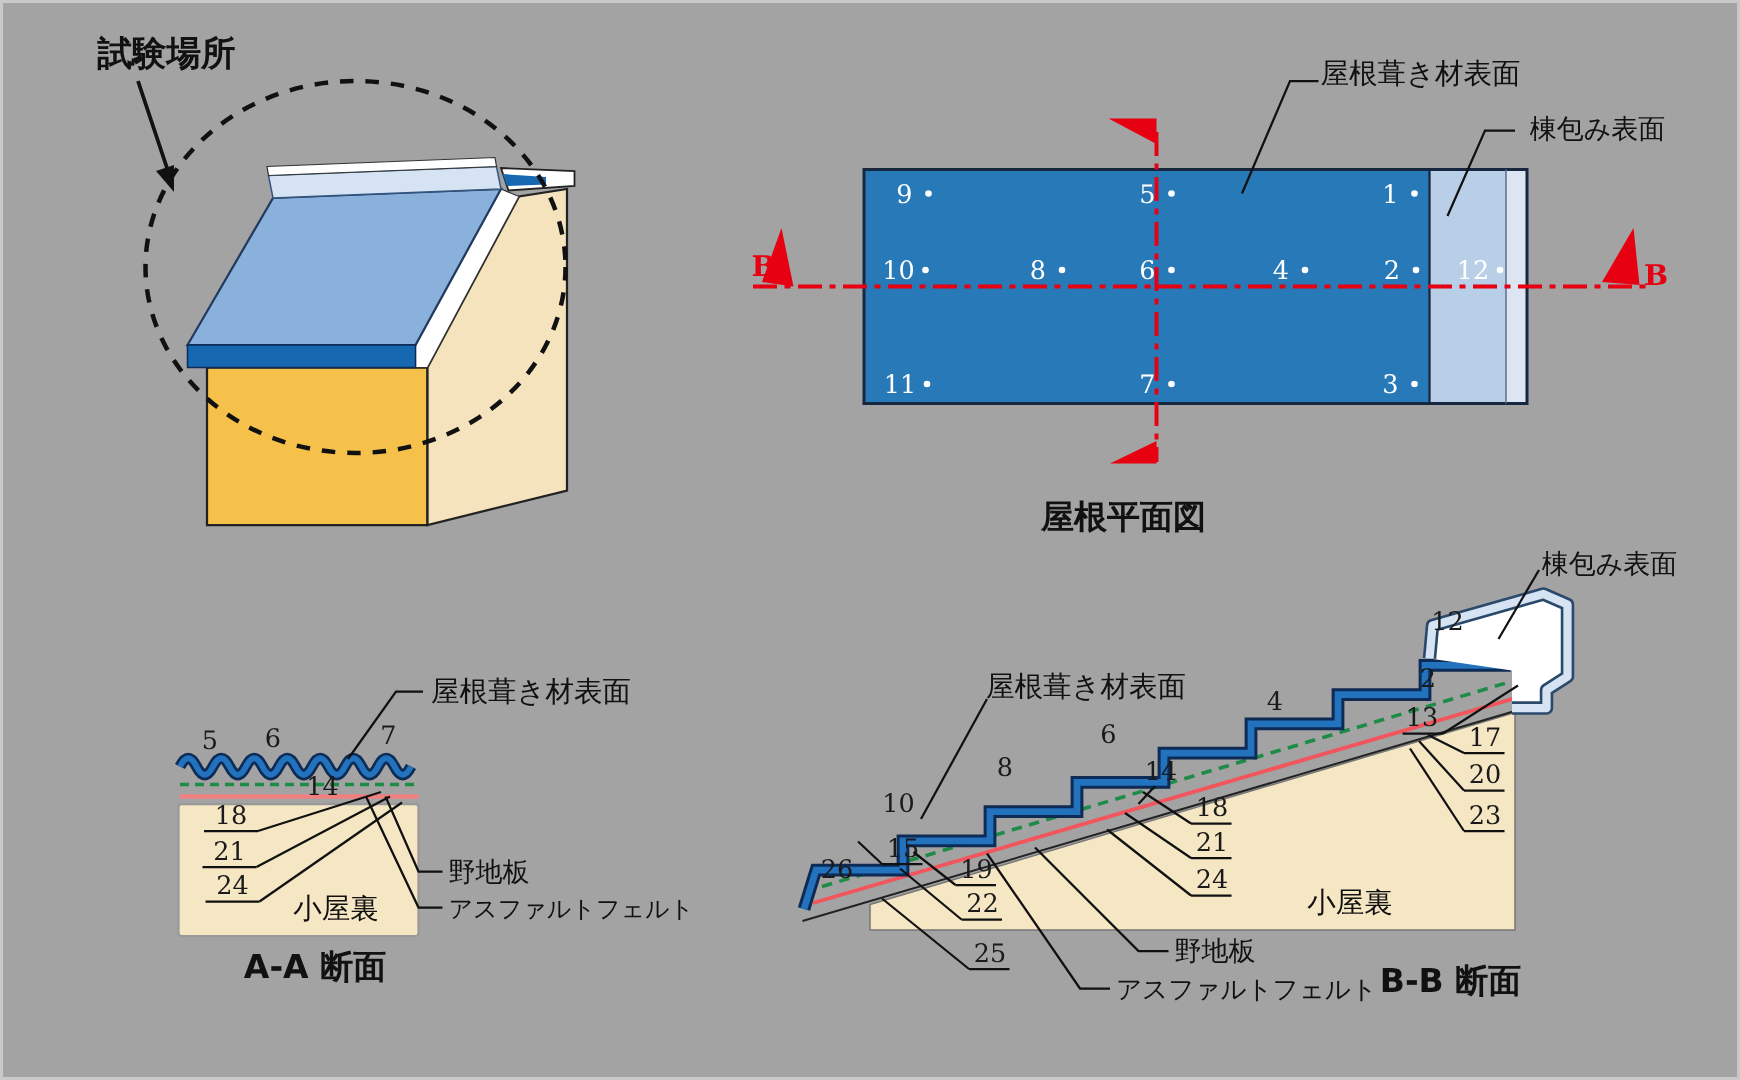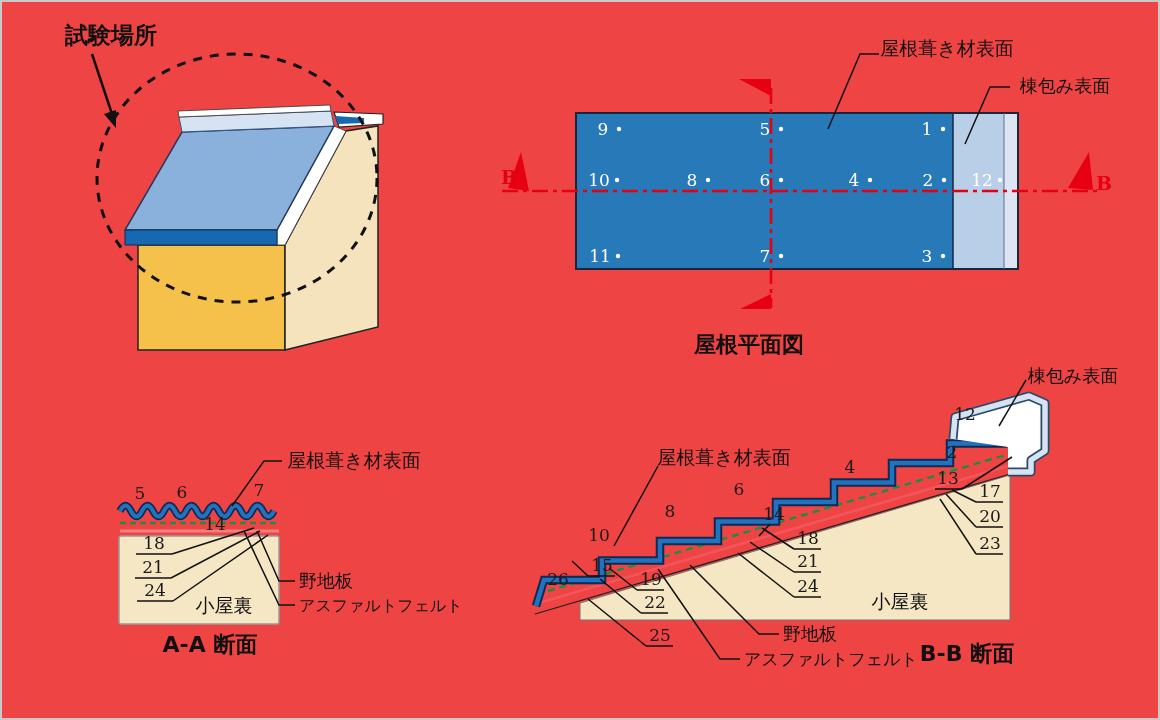--- a/index.html
+++ b/index.html
@@ -1,18 +1,18 @@
 <!DOCTYPE html>
 <html><head>
 <meta charset="utf-8">
 <style>
   html,body{margin:0;padding:0;background:#e8e8e8;}
   .frame{
     width:1160px;height:720px;margin:0 auto;position:relative;
-    background:#ef4444;border:2px solid #c9c9c9;box-sizing:border-box;
+    background:#a3a3a3;border:2px solid #c9c9c9;box-sizing:border-box;
     font-family:"DejaVu Sans",sans-serif;
   }
   svg{display:block;}
   .num{font-family:"DejaVu Serif",serif;font-size:17px;fill:#1a1a1a;}
   .numw{font-family:"DejaVu Serif",serif;font-size:17px;fill:#ffffff;}
   .jp{font-family:"DejaVu Sans",sans-serif;font-size:18px;fill:#111111;}
   .jp-s{font-family:"DejaVu Sans",sans-serif;font-size:16px;fill:#111111;}
   .ttl{font-family:"DejaVu Sans",sans-serif;font-size:22px;font-weight:bold;fill:#111111;}
   .bmark{font-family:"DejaVu Serif",serif;font-size:19px;font-weight:bold;fill:#E60012;}
   .ld{stroke:#111;stroke-width:1.5;fill:none;}

